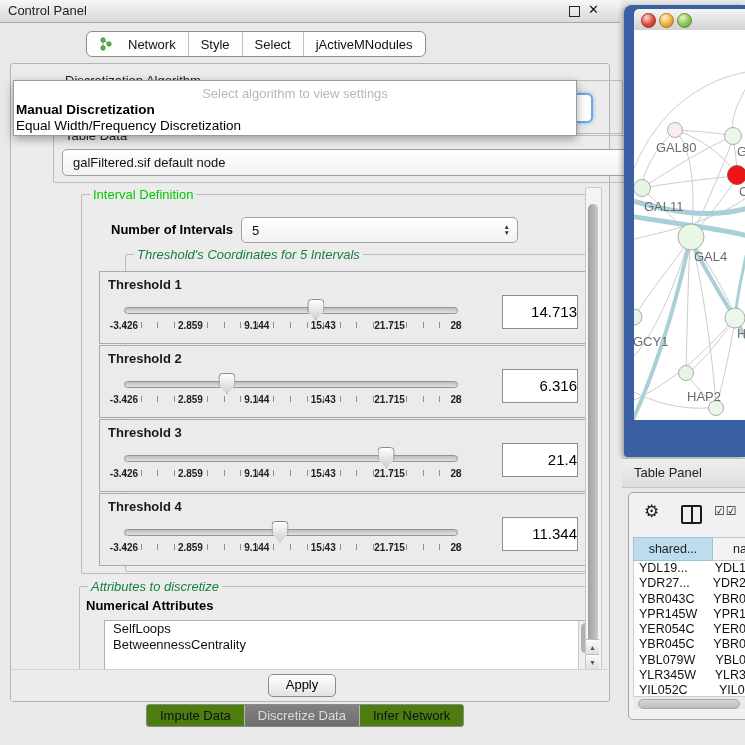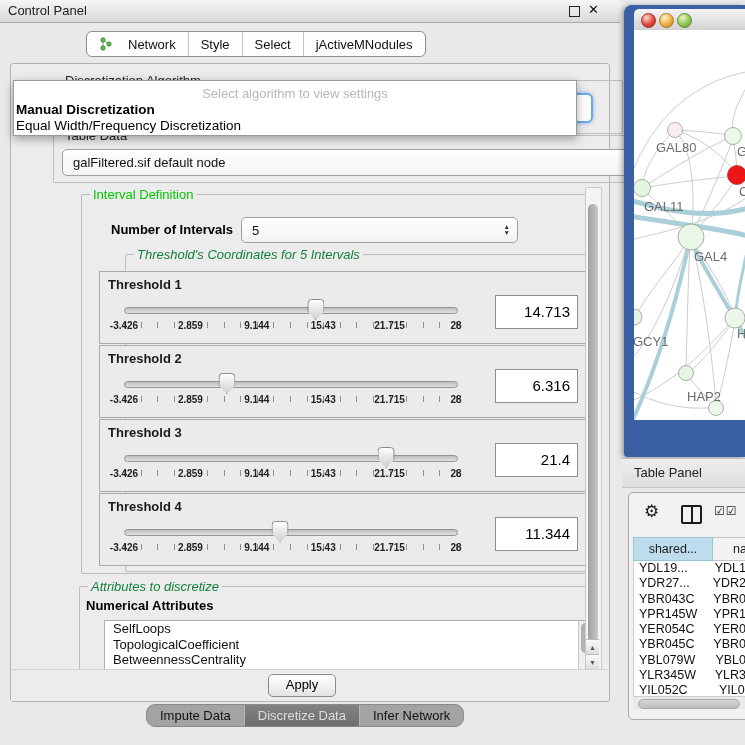--- a/index.html
+++ b/index.html
@@ -57,40 +57,40 @@
     clip-path:polygon(0 0,100% 0,100% 58%,50% 100%,0 58%);}
   .ticks{position:absolute;left:0;top:22px;width:332px;height:6px;
     background:repeating-linear-gradient(90deg,#8f8f8f 0 1px,transparent 1px 16.6px);
     border-right:1px solid #8f8f8f;}
   .tick-labels{position:absolute;left:0;top:20px;width:332px;height:12px;}
   .tick-labels span{position:absolute;transform:translateX(-50%);font-size:10px;font-weight:bold;color:#222;white-space:nowrap;}
   .tick-labels span:nth-child(1){left:0;} .tick-labels span:nth-child(2){left:20%;}
   .tick-labels span:nth-child(3){left:40%;}.tick-labels span:nth-child(4){left:60%;}
   .tick-labels span:nth-child(5){left:80%;}.tick-labels span:nth-child(6){left:100%;}
   .th-value{position:absolute;right:10px;top:23px;width:74px;height:32px;background:#fff;border:1px solid #8f8f8f;
-    font-size:15px;text-align:right;line-height:32px;padding-right:7px;color:#000;}
+    font-size:15px;text-align:right;line-height:32px;color:#000;}
 
   .bold-label{font-weight:bold;font-size:13px;color:#000;}
   .attr-item{padding-left:8px;font-size:13px;line-height:15.5px;color:#111;white-space:nowrap;}
   .attr-scroll{position:absolute;right:0;top:0;bottom:0;width:14px;background:#efefef;border-left:1px solid #c6c6c6;}
   .attr-thumb{position:absolute;left:2px;top:2px;width:9px;height:30px;background:#b2b2b2;border-radius:5px;}
 
   
   .vscroll{left:584px;top:186px;width:15px;height:482px;background:#f4f4f4;border:1px solid #c9c9c9;border-radius:2px;}
   .vthumb{position:absolute;left:1.5px;top:16px;width:10px;height:438px;border-radius:6px;
     background:linear-gradient(90deg,#9f9f9f,#c9c9c9);}
   .scroll-btn{position:absolute;left:0;width:13px;height:15px;background:linear-gradient(#fafafa,#dcdcdc);
     border-top:1px solid #bbb;text-align:center;font-size:7px;line-height:15px;color:#555;}
 
   .apply-row{left:11px;top:668px;width:596px;height:31px;background:#ececec;border-top:1px solid #d2d2d2;}
   .apply-btn{position:absolute;left:257px;top:4px;width:66px;height:21px;background:linear-gradient(#ffffff,#e3e3e3);
     border:1px solid #8a8a8a;border-radius:5px;text-align:center;line-height:20px;font-size:13px;color:#000;}
 
-  .bottom-tabbar{left:146px;top:704px;height:21px;display:flex;background:#a3a3a3;
-    border:1px solid #8a8a8a;border-radius:9px;overflow:hidden;}
+  .bottom-tabbar{left:146px;top:704px;height:21px;display:flex;background:#4d7c0f;
+    border:1px solid #8a8a8a;border-radius:3px;overflow:hidden;}
   .btab{display:flex;align-items:center;padding:0 13px;font-size:13px;color:#111;}
   .btab + .btab{border-left:1px solid #b5b5b5;}
   .btab.sel{background:linear-gradient(#828282,#6e6e6e);color:#dcdcdc;}
 
   
   .net-window{left:624px;top:5px;width:121px;height:452px;background:#3a5fa2;
     border-radius:8px 0 0 4px;box-shadow:-2px 1px 5px rgba(0,0,0,.35);}
   .net-titlebar{position:absolute;left:10px;top:4px;width:111px;height:21px;
     background:linear-gradient(#f5f5f5,#d2d2d2);border-radius:5px 0 0 0;border-bottom:1px solid #aaa;}
   .light{position:absolute;top:4px;width:13px;height:13px;border-radius:50%;}
@@ -264,21 +264,20 @@
             <div class="th-value">11.344</div>
           </div>
         </div>
 
         <div class="fs fs-blue" style="left:34px;top:401px;width:534px;height:90px;">
           <span class="fs-label">Attributes to discretize</span>
           <span class="abs bold-label" style="left:6px;top:11px;">Numerical Attributes</span>
           <div class="abs" style="left:24px;top:33px;width:488px;height:50px;background:#fff;border:1px solid #b0b0b0;overflow:hidden;">
             <div>
                 <div class="attr-item">SelfLoops</div>
-                <div class="attr-item">TopologicalCoefficient</div>
                 <div class="attr-item">BetweennessCentrality</div>
               </div>
             <div class="attr-scroll">
                 <div class="attr-thumb"></div>
               </div>
           </div>
         </div>
       </div>
 
       <div class="abs vscroll" style="left:574px;top:123px;">

